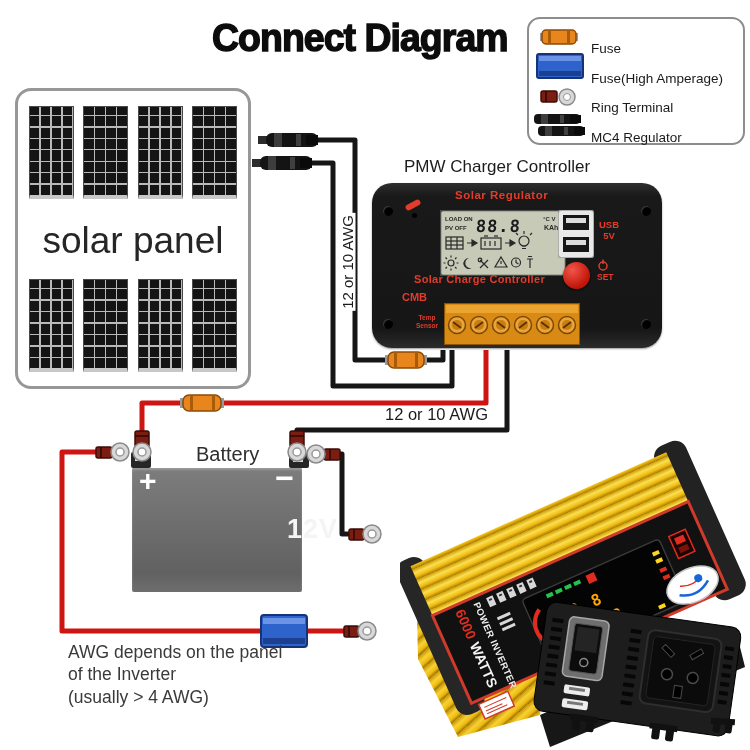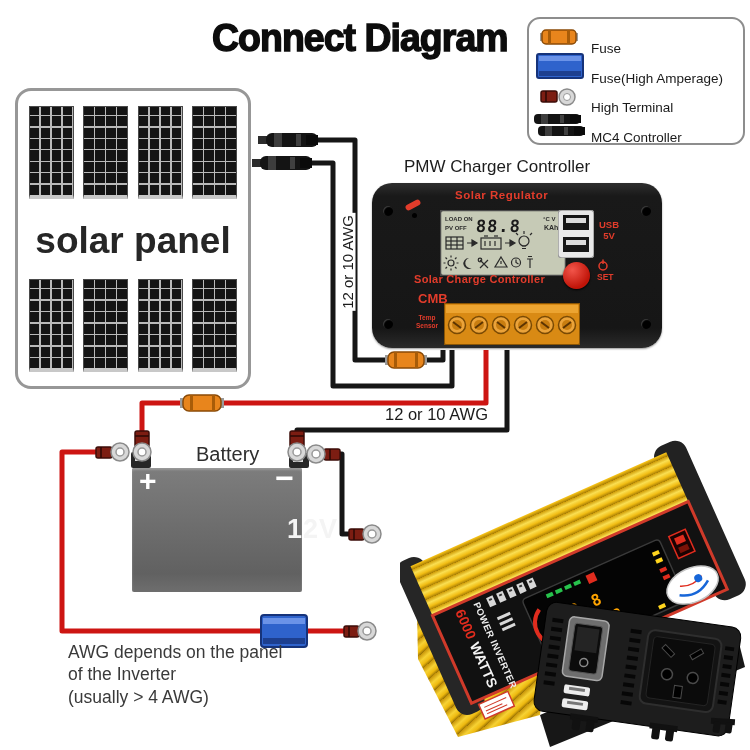--- a/index.html
+++ b/index.html
@@ -14,36 +14,36 @@
   .legend-row{display:flex;align-items:center;height:28px;}
   .legend-icon{width:62px;display:flex;justify-content:center;align-items:center;}
   .legend-label{font-size:13.5px;color:#1a1a1a;margin-top:24px;}
   
   #solar-panel{left:15px;top:88px;width:236px;height:301px;border:3px solid #979797;border-radius:16px;background:#fff;box-sizing:border-box;}
   .panel-row{position:absolute;left:0;width:100%;display:flex;justify-content:space-between;padding:0 11px;box-sizing:border-box;}
   .panel-row.r1{top:15px;} .panel-row.r2{top:188px;}
   .pv{width:45px;height:93px;border:1px solid #4a4a4a;border-bottom:4px solid #c8c8c8;box-sizing:border-box;
       background:repeating-linear-gradient(90deg,transparent 0 9.5px,#b9b9b9 9.5px 11px),
                  repeating-linear-gradient(0deg,transparent 0 10px,#b9b9b9 10px 11.5px),#141414;}
-  #solar-panel-label{left:0;top:129px;width:100%;text-align:center;font-size:37px;font-weight:bold;color:#262626;letter-spacing:0;}
+  #solar-panel-label{left:0;top:129px;width:100%;text-align:center;font-size:37px;font-weight:normal;color:#262626;letter-spacing:0;}
   
   .lbl{color:#1c1c1c;}
   #controller-heading{left:404px;top:157px;font-size:17px;}
   #vlabel{left:347px;top:262px;transform:translate(-50%,-50%) rotate(-90deg);font-size:15px;white-space:nowrap;background:#fff;padding:0 2px;}
   #hlabel{left:385px;top:405px;font-size:16.5px;}
   #battery-heading{left:196px;top:443px;font-size:20px;color:#2e2e2e;}
   #awg-note{left:68px;top:641px;font-size:17.5px;color:#3a3a3a;line-height:1.28;}
   
   #controller{left:372px;top:183px;width:290px;height:165px;background:linear-gradient(180deg,#2e2e2e 0,#191919 8%,#161616 88%,#2b2b2b 100%);
               border-radius:20px;box-shadow:0 1px 2px rgba(0,0,0,.4);}
   #controller .hole{position:absolute;width:10px;height:10px;border-radius:50%;background:#000;box-shadow:inset 1px 1px 1px #3d3d3d;}
   .red-txt{color:#e23c2b;font-weight:bold;position:absolute;}
   #ctrl-brand{left:83px;top:6px;font-size:11.5px;letter-spacing:.5px;}
   #ctrl-sub{left:42px;top:90px;font-size:11px;letter-spacing:.3px;}
-  #ctrl-model{left:46px;top:108px;font-size:13px;}
+  #ctrl-model{left:30px;top:108px;font-size:11px;}
   #ctrl-temp{left:44px;top:131px;font-size:6.5px;line-height:1.25;text-align:center;}
   #ctrl-usb-label{left:227px;top:36px;font-size:9.5px;line-height:1.2;text-align:center;}
   #ctrl-set{left:225px;top:76px;font-size:8.5px;text-align:left;line-height:1.1;}
   #ctrl-lamp{position:absolute;left:33px;top:19px;width:16px;height:6px;background:#e23c2b;border-radius:3px;transform:rotate(-28deg);}
   #ctrl-lamp2{position:absolute;left:40px;top:30px;width:5px;height:5px;border-radius:50%;background:#000;}
   #set-btn{position:absolute;left:191px;top:79px;width:27px;height:27px;border-radius:50%;
            background:radial-gradient(circle at 35% 30%,#f2554a,#c01408 70%);box-shadow:0 1px 2px #000;}
   #usb-block{position:absolute;left:186px;top:27px;}
   #lcd{position:absolute;left:68px;top:27px;}
   #terminal-block{position:absolute;left:72px;top:120px;}
@@ -181,40 +181,40 @@
   </div>
   <div class="legend-row">
     <span class="legend-icon">
       <svg width="46" height="22">
           <rect x="4" y="6" width="16" height="11" rx="2" fill="#7c1d12" stroke="#3c0d08" stroke-width="1.5"></rect>
           <line x1="9" y1="6" x2="9" y2="17" stroke="#2a0805" stroke-width="1.5"></line>
           <circle cx="30" cy="12" r="8" fill="#d8d8d8" stroke="#8a8a8a" stroke-width="1.5"></circle>
           <circle cx="30" cy="12" r="3.5" fill="#fff" stroke="#999"></circle>
         </svg>
     </span>
-    <span class="legend-label">High Terminal</span>
+    <span class="legend-label">Ring Terminal</span>
   </div>
   <div class="legend-row">
     <span class="legend-icon">
       <svg width="56" height="26">
         <g>
             <rect x="2" y="2" width="46" height="10" rx="4" fill="#141414"></rect>
             <rect x="9" y="2" width="7" height="10" fill="#3d3d3d"></rect>
             <rect x="28" y="3" width="4" height="8" fill="#404040"></rect>
             <rect x="38" y="3" width="11" height="8" fill="#0a0a0a"></rect>
           </g>
         <g>
             <rect x="6" y="14" width="46" height="10" rx="4" fill="#141414"></rect>
             <rect x="13" y="14" width="7" height="10" fill="#3d3d3d"></rect>
             <rect x="32" y="15" width="4" height="8" fill="#404040"></rect>
             <rect x="42" y="15" width="11" height="8" fill="#0a0a0a"></rect>
           </g>
       </svg>
     </span>
-    <span class="legend-label">MC4 Controller</span>
+    <span class="legend-label">MC4 Regulator</span>
   </div>
 </div>
 
 <div id="solar-panel" class="abs">
   <div class="panel-row r1">
     <div class="pv"></div>
     <div class="pv"></div>
     <div class="pv"></div>
     <div class="pv"></div>
   </div>

